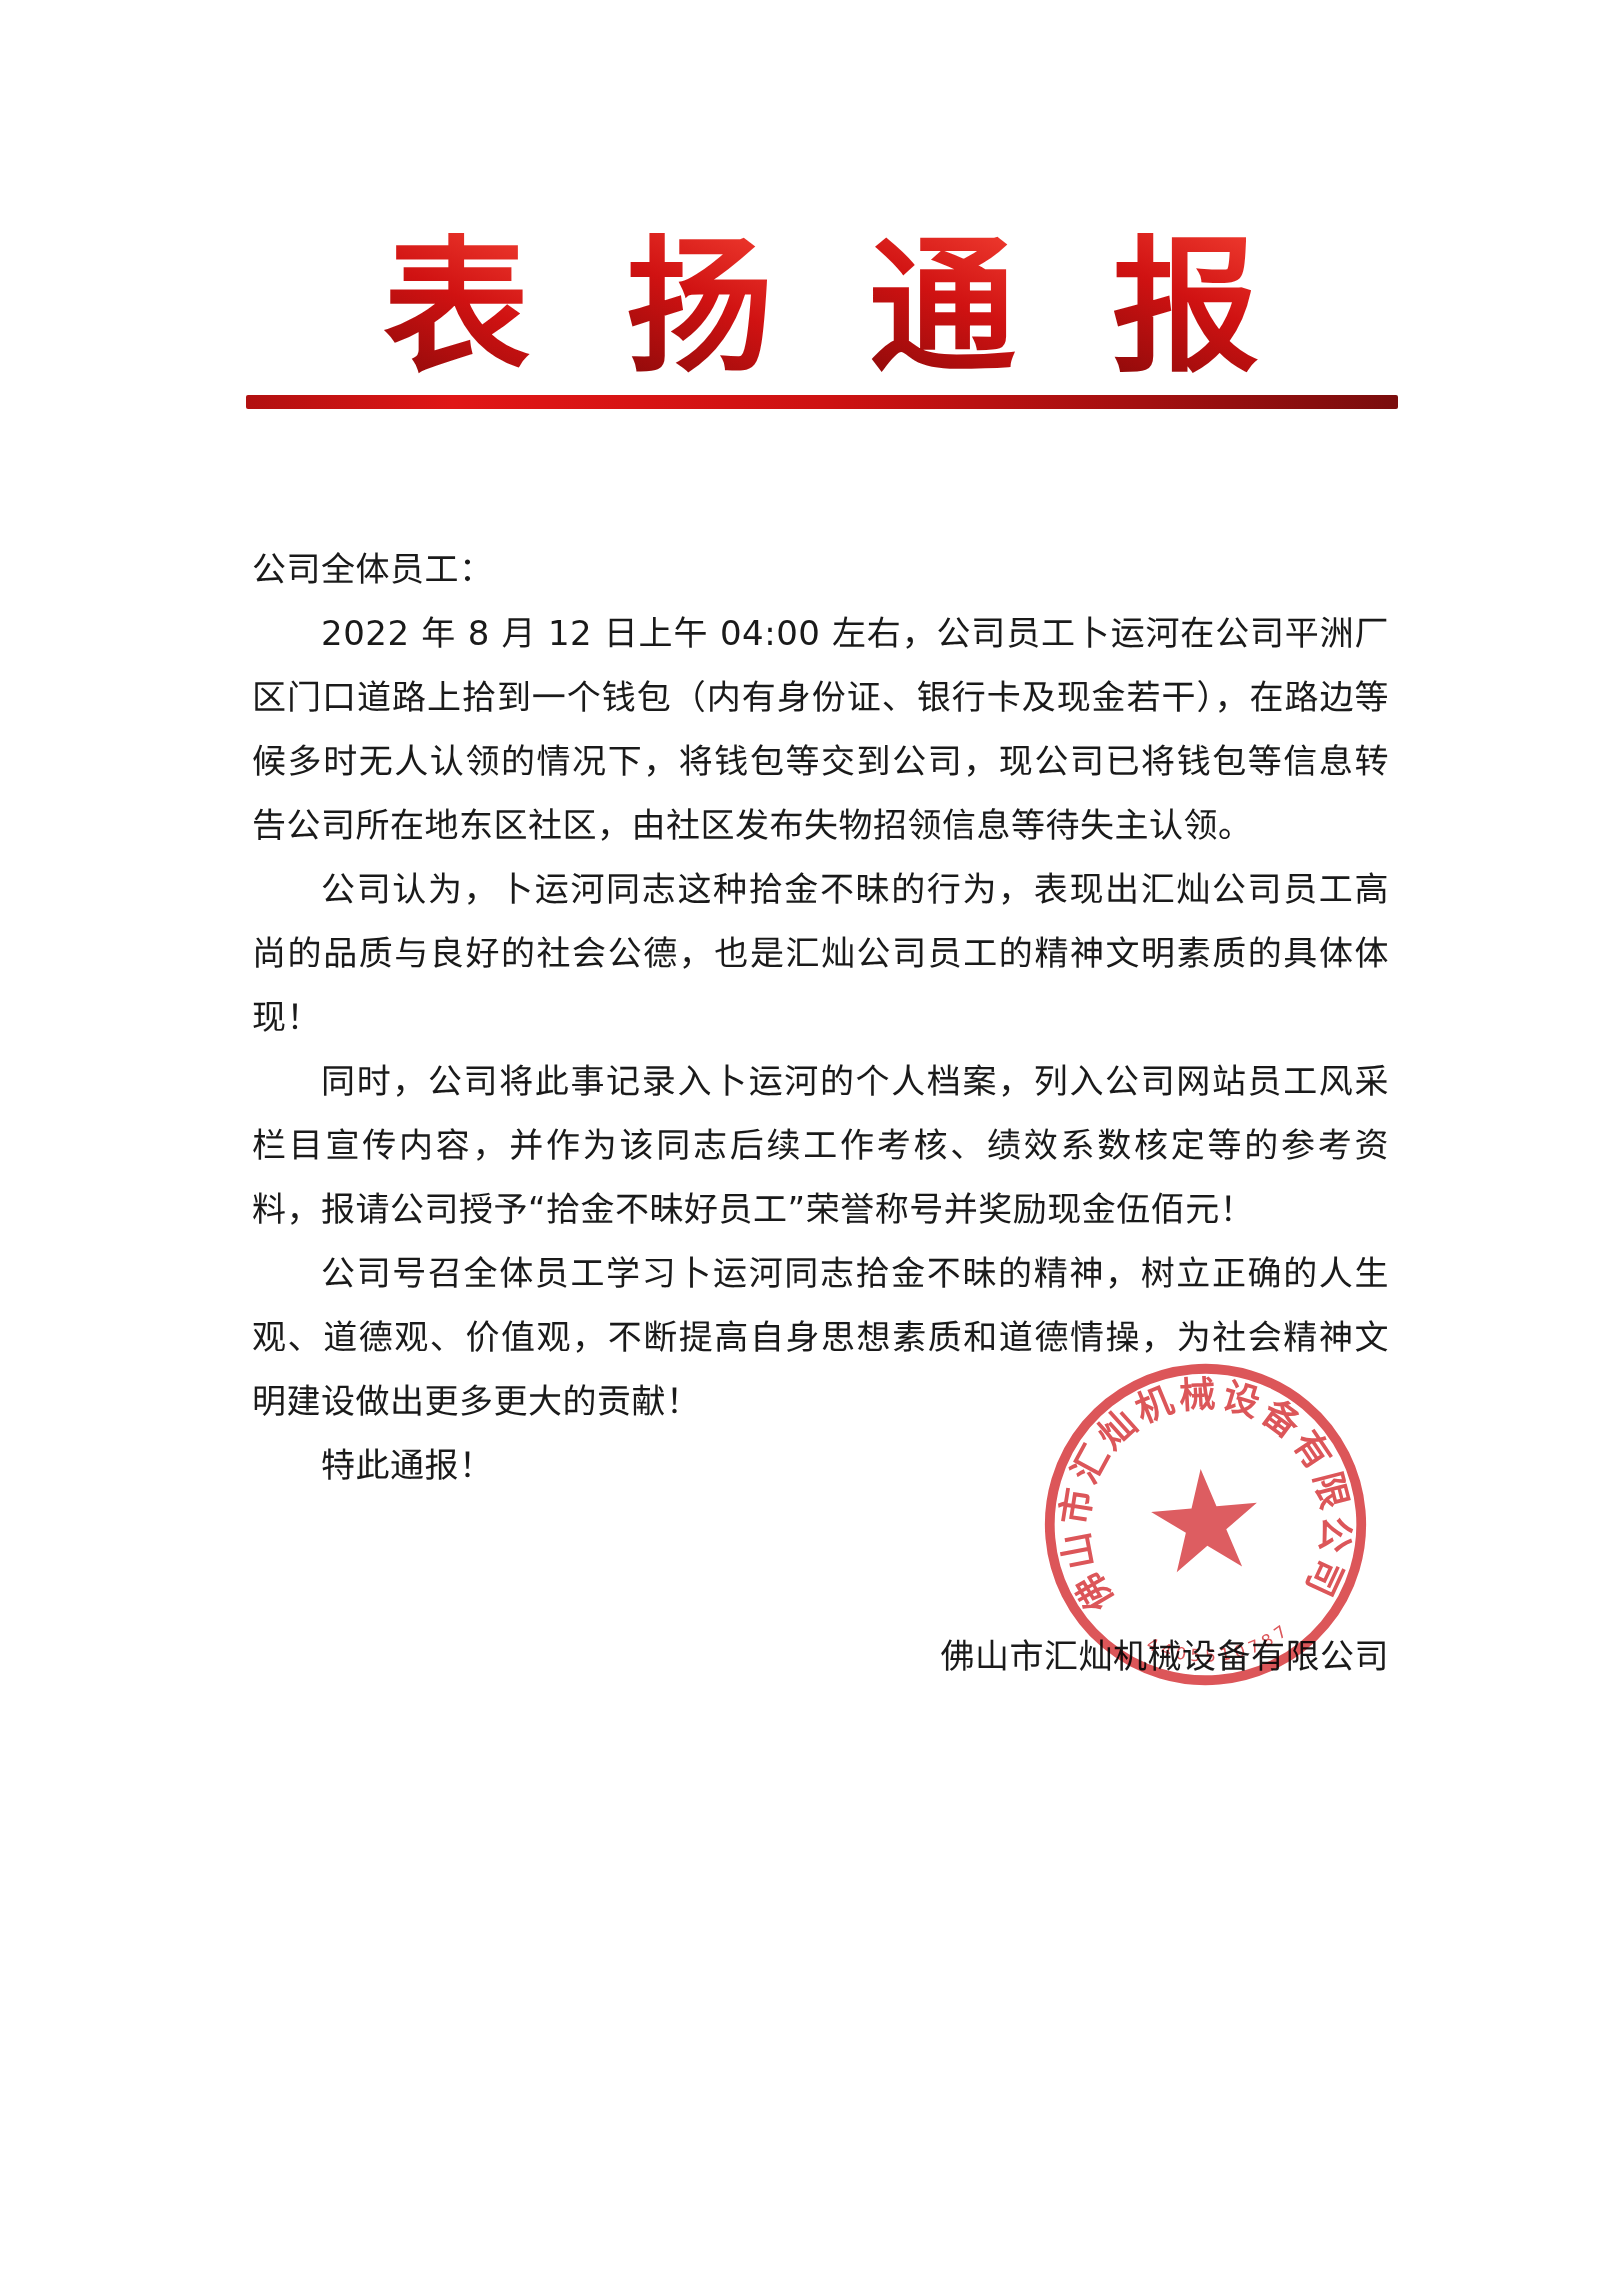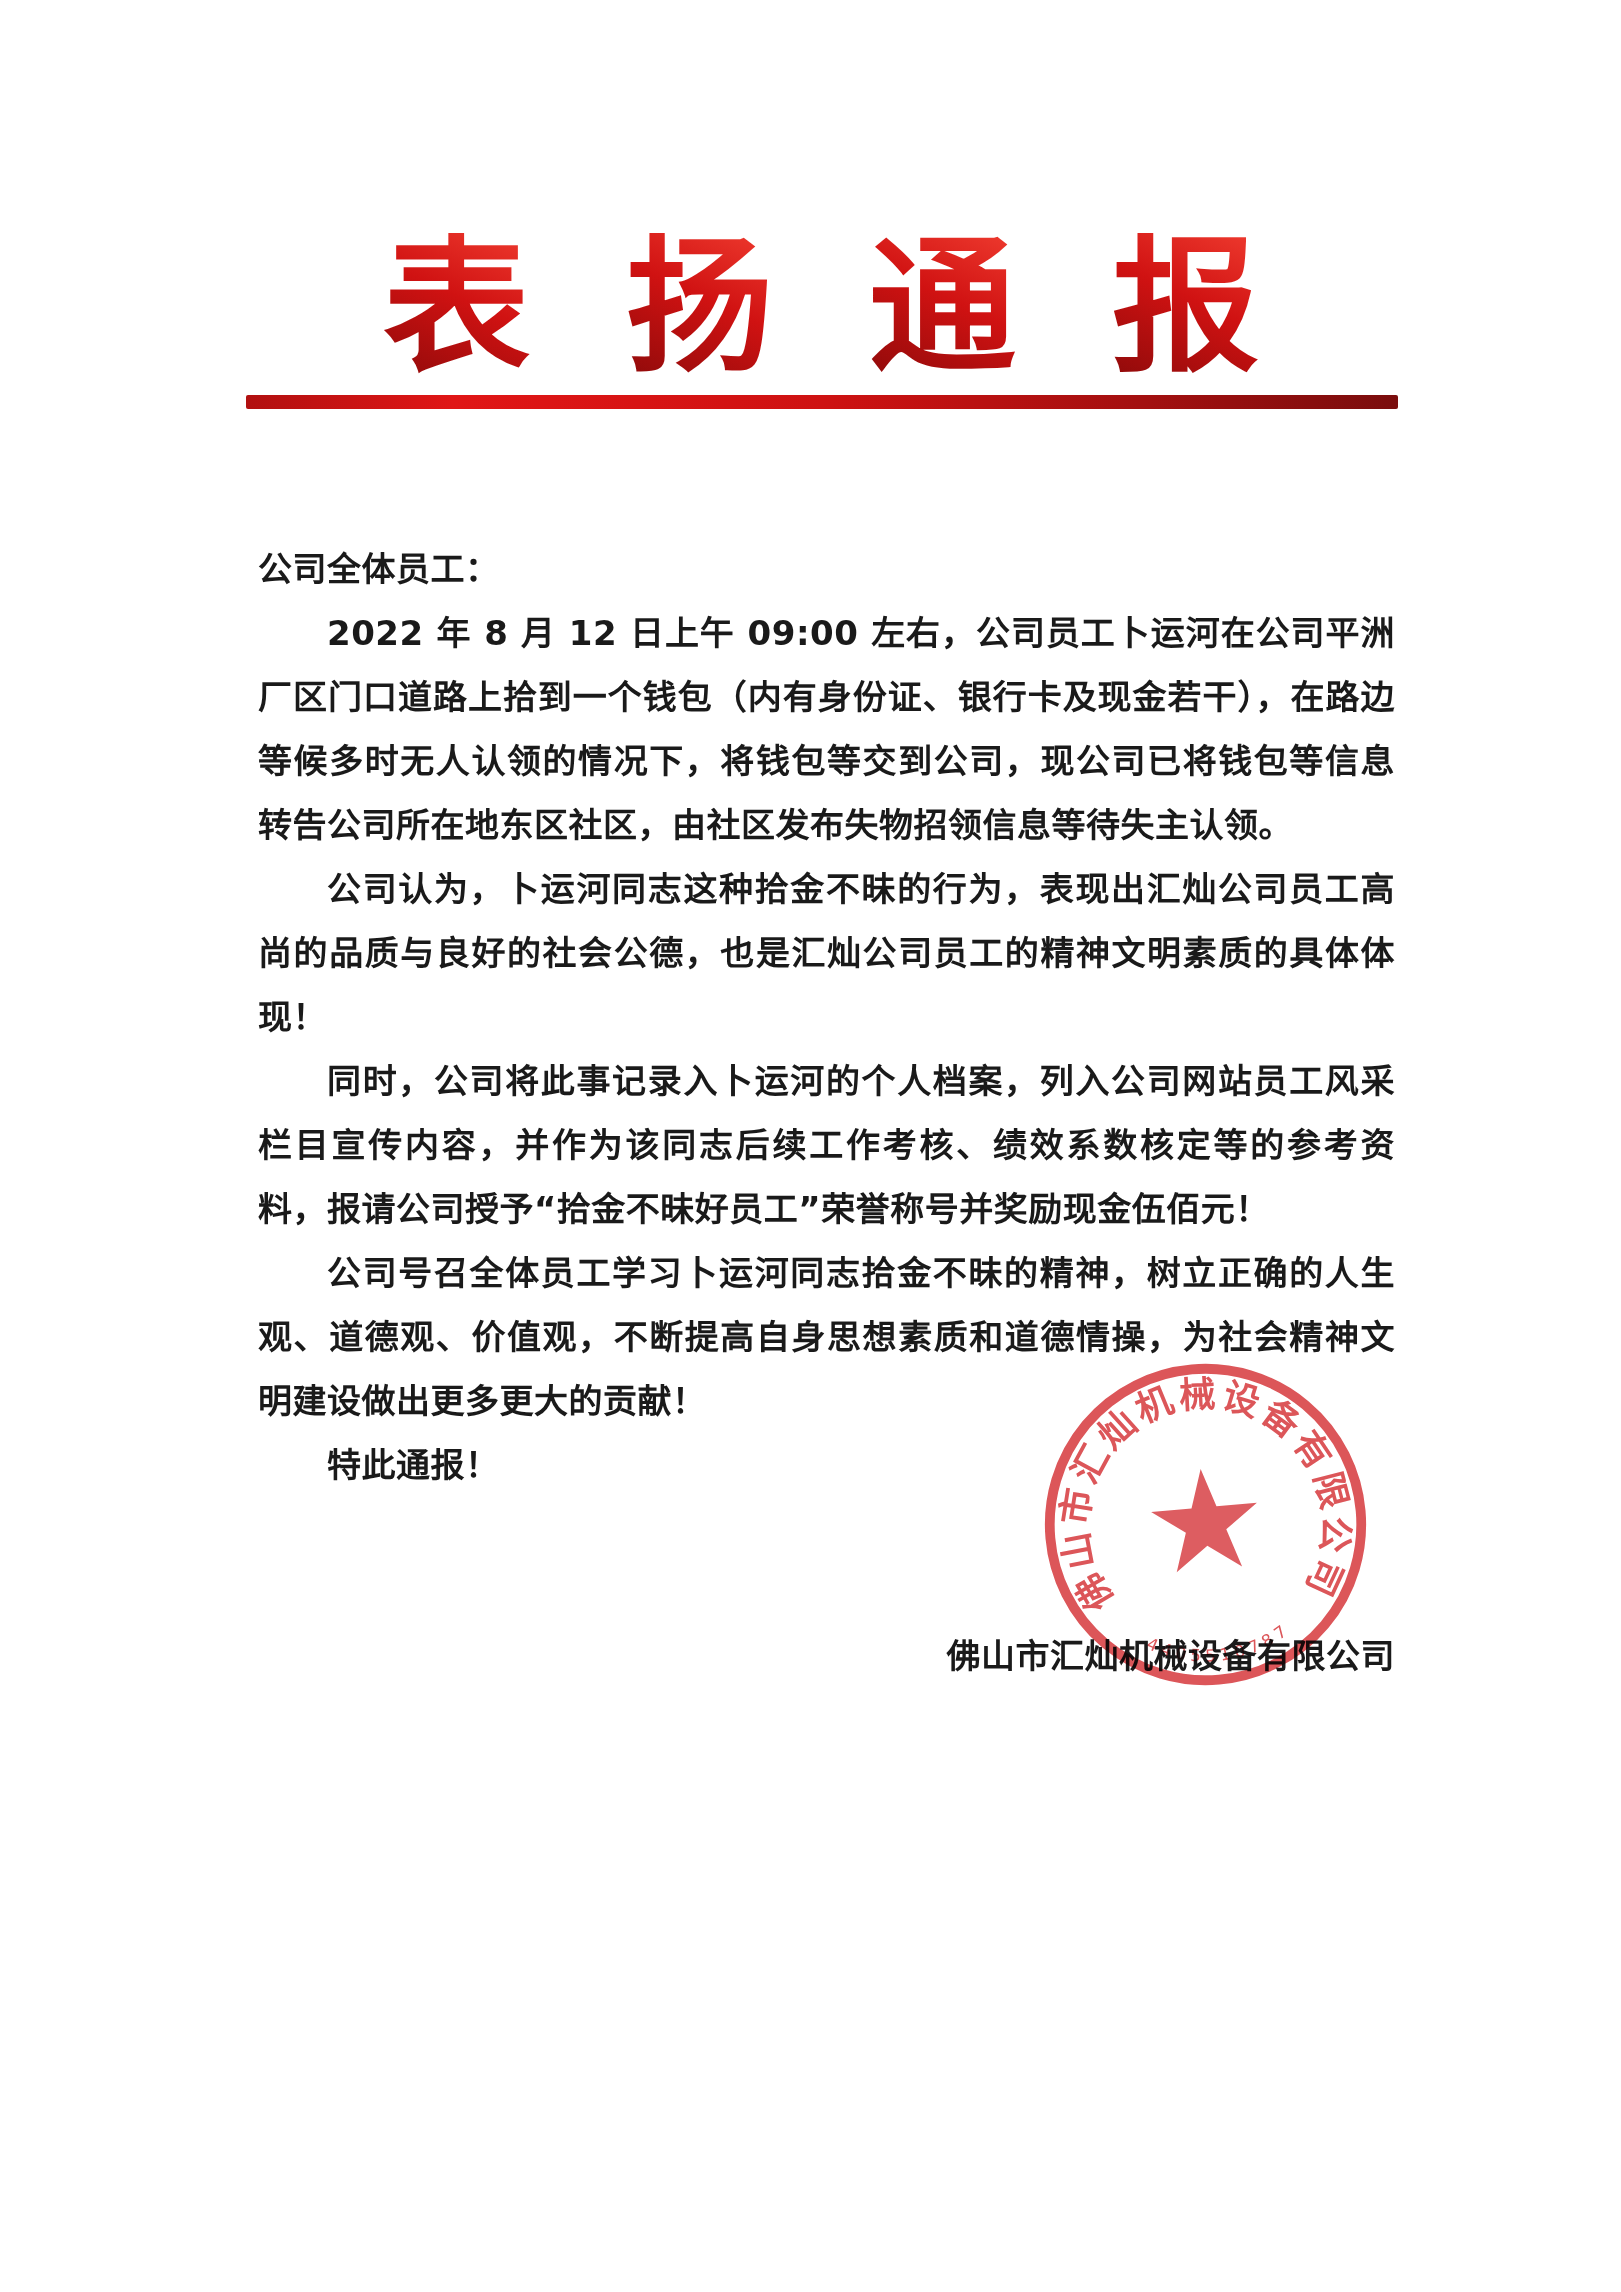--- a/index.html
+++ b/index.html
@@ -45,29 +45,28 @@
     height: 13.7px;
     border-radius: 2px;
     background: linear-gradient(90deg,
       #b11010 0%, var(--rule-mid, #e01616) 18%,
       #ce1212 50%, #a31010 78%, var(--rule-right, #7a0d0d) 100%);
   }
 
   
   .body-block {
     position: absolute;
-    left: 258px;
+    left: 252px;
     top: 537px;
     width: 1137px;
     font-size: 34px;
     line-height: 64px;
     color: var(--body-text, #1a1a1a);
     text-align: justify;
     letter-spacing: 0.5px;
-    font-weight: bold;
   }
   .body-block p { margin: 0; padding: 0; }
   .indent { text-indent: 69px; }
 
   
   .signature {
     margin-top: 127px;
     text-align: right;
   }
   .sig-company { padding-right: 0; }
@@ -112,21 +111,21 @@
   <header class="title-row">
     <span class="title-char">表</span>
     <span class="title-char">扬</span>
     <span class="title-char">通</span>
     <span class="title-char">报</span>
   </header>
   <div class="title-rule"></div>
 
   <main class="body-block">
     <p class="salutation">公司全体员工：</p>
-    <p class="indent">2022 年 8 月 12 日上午 09:00 左右，公司员工卜运河在公司平洲厂区门口道路上拾到一个钱包（内有身份证、银行卡及现金若干），在路边等候多时无人认领的情况下，将钱包等交到公司，现公司已将钱包等信息转告公司所在地东区社区，由社区发布失物招领信息等待失主认领。</p>
+    <p class="indent">2022 年 8 月 12 日上午 04:00 左右，公司员工卜运河在公司平洲厂区门口道路上拾到一个钱包（内有身份证、银行卡及现金若干），在路边等候多时无人认领的情况下，将钱包等交到公司，现公司已将钱包等信息转告公司所在地东区社区，由社区发布失物招领信息等待失主认领。</p>
     <p class="indent">公司认为，卜运河同志这种拾金不昧的行为，表现出汇灿公司员工高尚的品质与良好的社会公德，也是汇灿公司员工的精神文明素质的具体体现！</p>
     <p class="indent">同时，公司将此事记录入卜运河的个人档案，列入公司网站员工风采栏目宣传内容，并作为该同志后续工作考核、绩效系数核定等的参考资料，报请公司授予“拾金不昧好员工”荣誉称号并奖励现金伍佰元！</p>
     <p class="indent">公司号召全体员工学习卜运河同志拾金不昧的精神，树立正确的人生观、道德观、价值观，不断提高自身思想素质和道德情操，为社会精神文明建设做出更多更大的贡献！</p>
     <p class="indent">特此通报！</p>
 
     <div class="signature">
       <p class="sig-company">佛山市汇灿机械设备有限公司</p>
     </div>
   </main>
 

